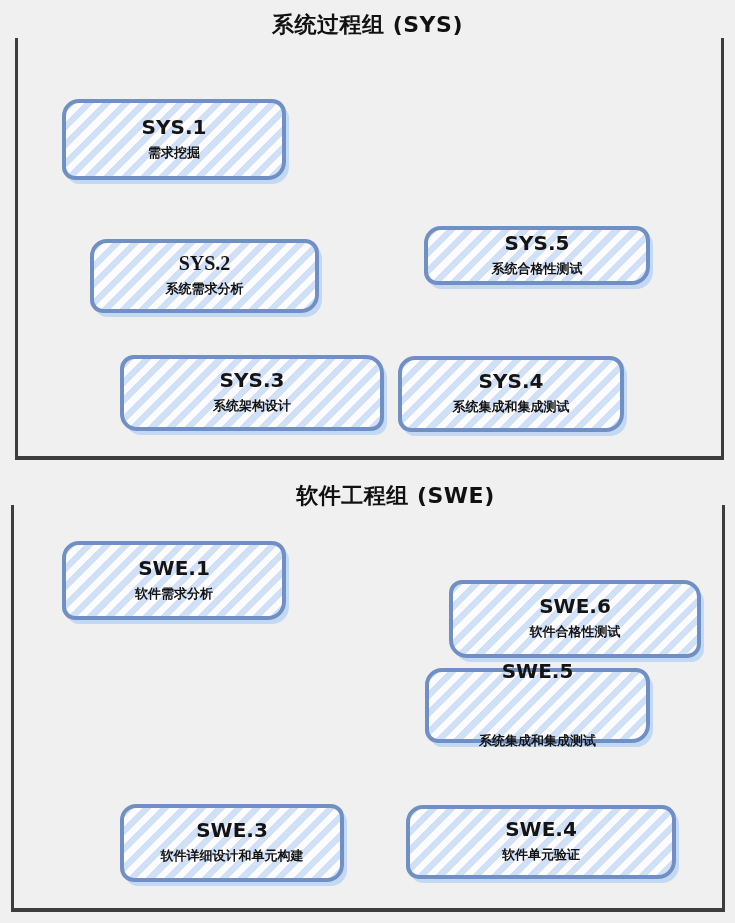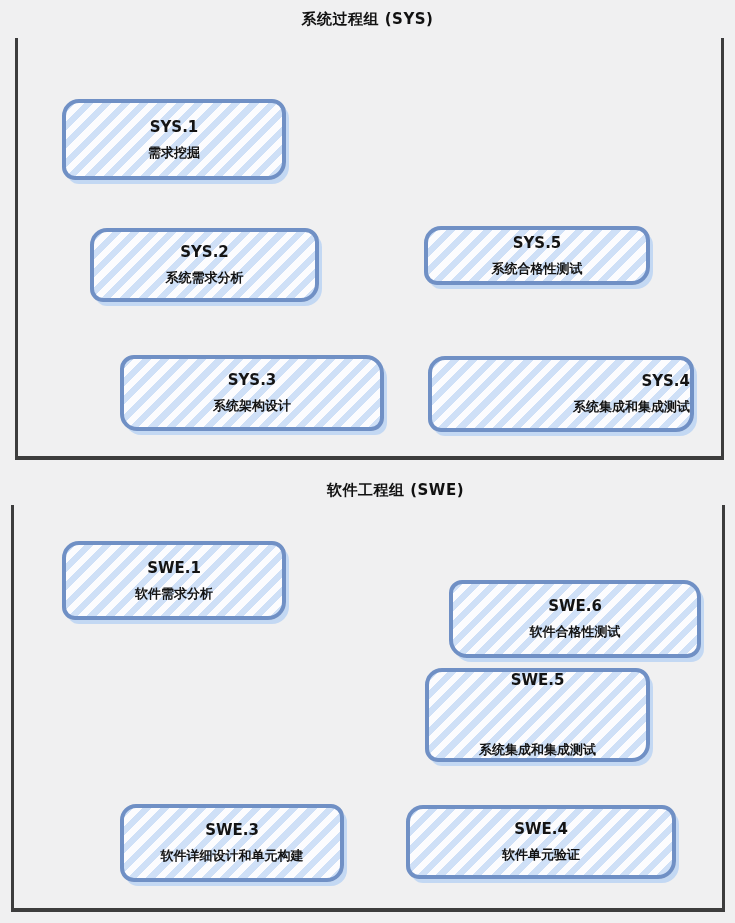--- a/index.html
+++ b/index.html
@@ -13,21 +13,21 @@
     width: 735px;
     height: 923px;
     background: #f0f0f1;
     overflow: hidden;
   }
   .group-title {
     position: absolute;
     left: 0;
     width: 735px;
     text-align: center;
-    font-size: 15px;
+    font-size: 22px;
     font-weight: bold;
     color: #111111;
     letter-spacing: 0.5px;
   }
   .t-sys { top: 10px; }
   .t-swe { top: 481px; padding-left: 28px; }
 
   
   .container {
     position: absolute;
@@ -50,42 +50,42 @@
       #fcfcfe 6.5px, #fcfcfe 13px
     );
     box-shadow: 4px 5px 0 -1px #c3d8f3;
     display: flex;
     flex-direction: column;
     align-items: center;
     justify-content: center;
     text-align: center;
   }
   .box .code {
-    font-size: 15px;
+    font-size: 20px;
     font-weight: bold;
     color: #141414;
     line-height: 25px;
   }
   .box .pname {
     font-size: 13px;
     font-weight: bold;
     color: #141414;
     line-height: 25px;
   }
 
   .b-sys1 { left: 62px;  top: 99px;  width: 224px; height: 81px; }
-  .b-sys2 { left: 90px;  top: 228px; width: 229px; height: 74px; }
+  .b-sys2 { left: 90px;  top: 239px; width: 229px; height: 74px; font-family: Liberation Serif, serif; }
   .b-sys5 { left: 424px; top: 226px; width: 226px; height: 59px; }
   .b-sys3 { left: 120px; top: 355px; width: 264px; height: 76px; border-radius: 14px 18px 13px 17px; }
-  .b-sys4 { left: 428px; top: 356px; width: 266px; height: 76px; align-items: flex-end; }
+  .b-sys4 { left: 398px; top: 356px; width: 226px; height: 76px; }
 
   .b-swe1 { left: 62px;  top: 541px; width: 224px; height: 79px; align-items: center; }
   .b-swe6 { left: 449px; top: 540px; width: 252px; height: 78px; border-radius: 13px 17px 14px 18px; margin-top: 40px; }
   .b-swe2 { left: 90px;  top: 668px; width: 229px; height: 75px; }
-  .b-swe5 { left: 425px; top: 668px; width: 225px; height: 94px; gap: 44px; }
+  .b-swe5 { left: 425px; top: 668px; width: 225px; height: 75px; gap: 44px; }
   .b-swe3 { left: 120px; top: 804px; width: 224px; height: 78px; border-radius: 16px 13px 17px 14px; }
   .b-swe4 { left: 406px; top: 805px; width: 270px; height: 74px; }
 </style>
 </head>
 <body>
 
 <div class="canvas">
 
   <div class="group-title t-sys">系统过程组 (SYS)</div>
   <div class="container c-sys"></div>

